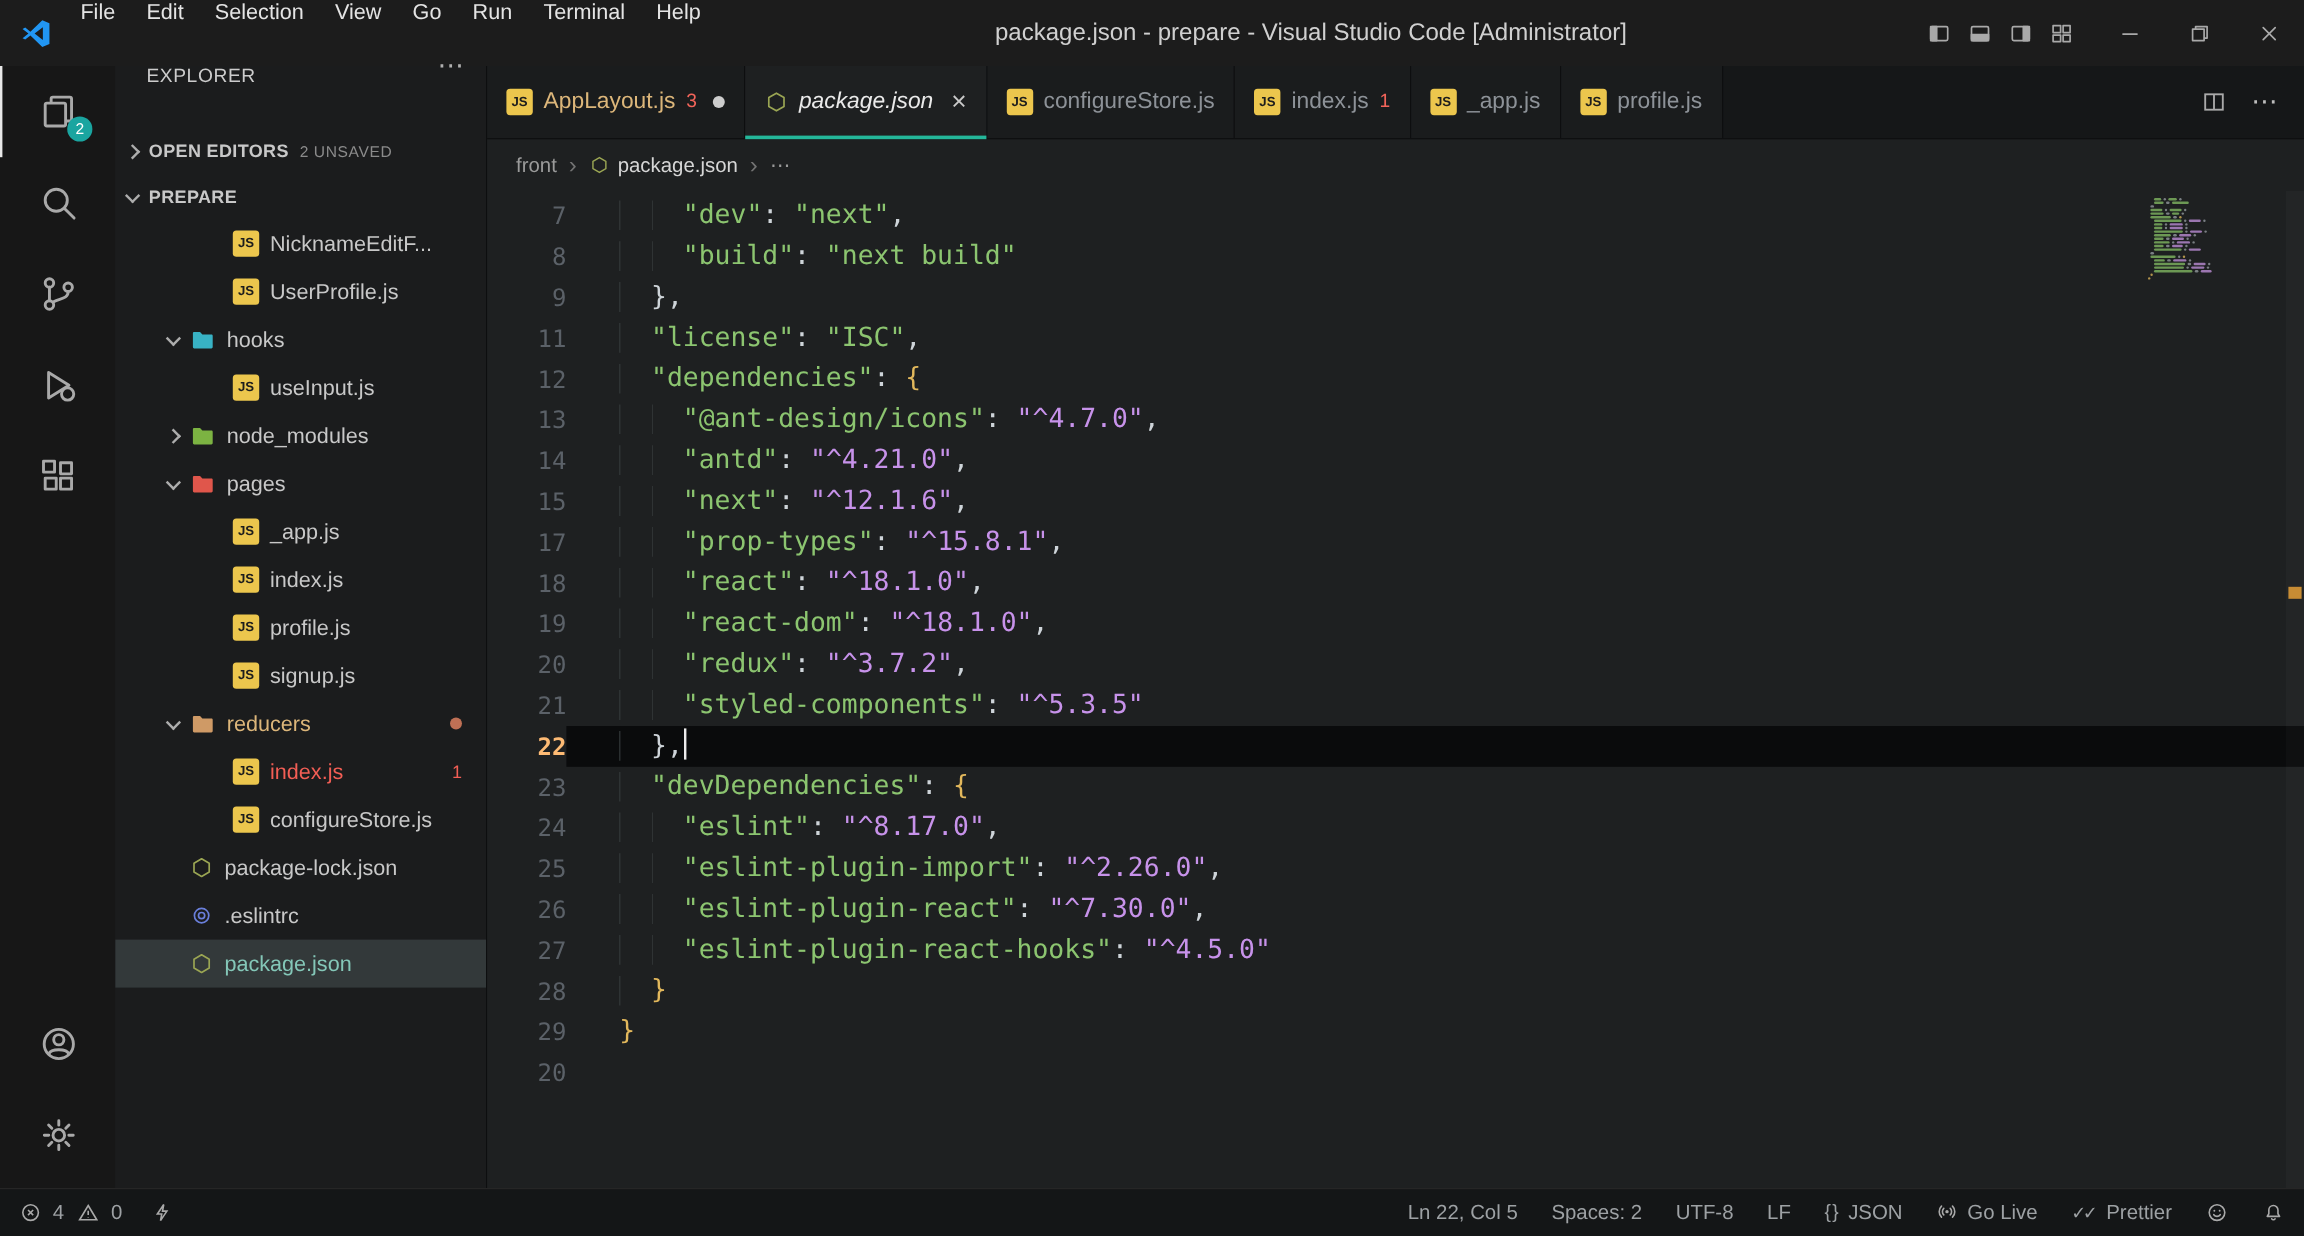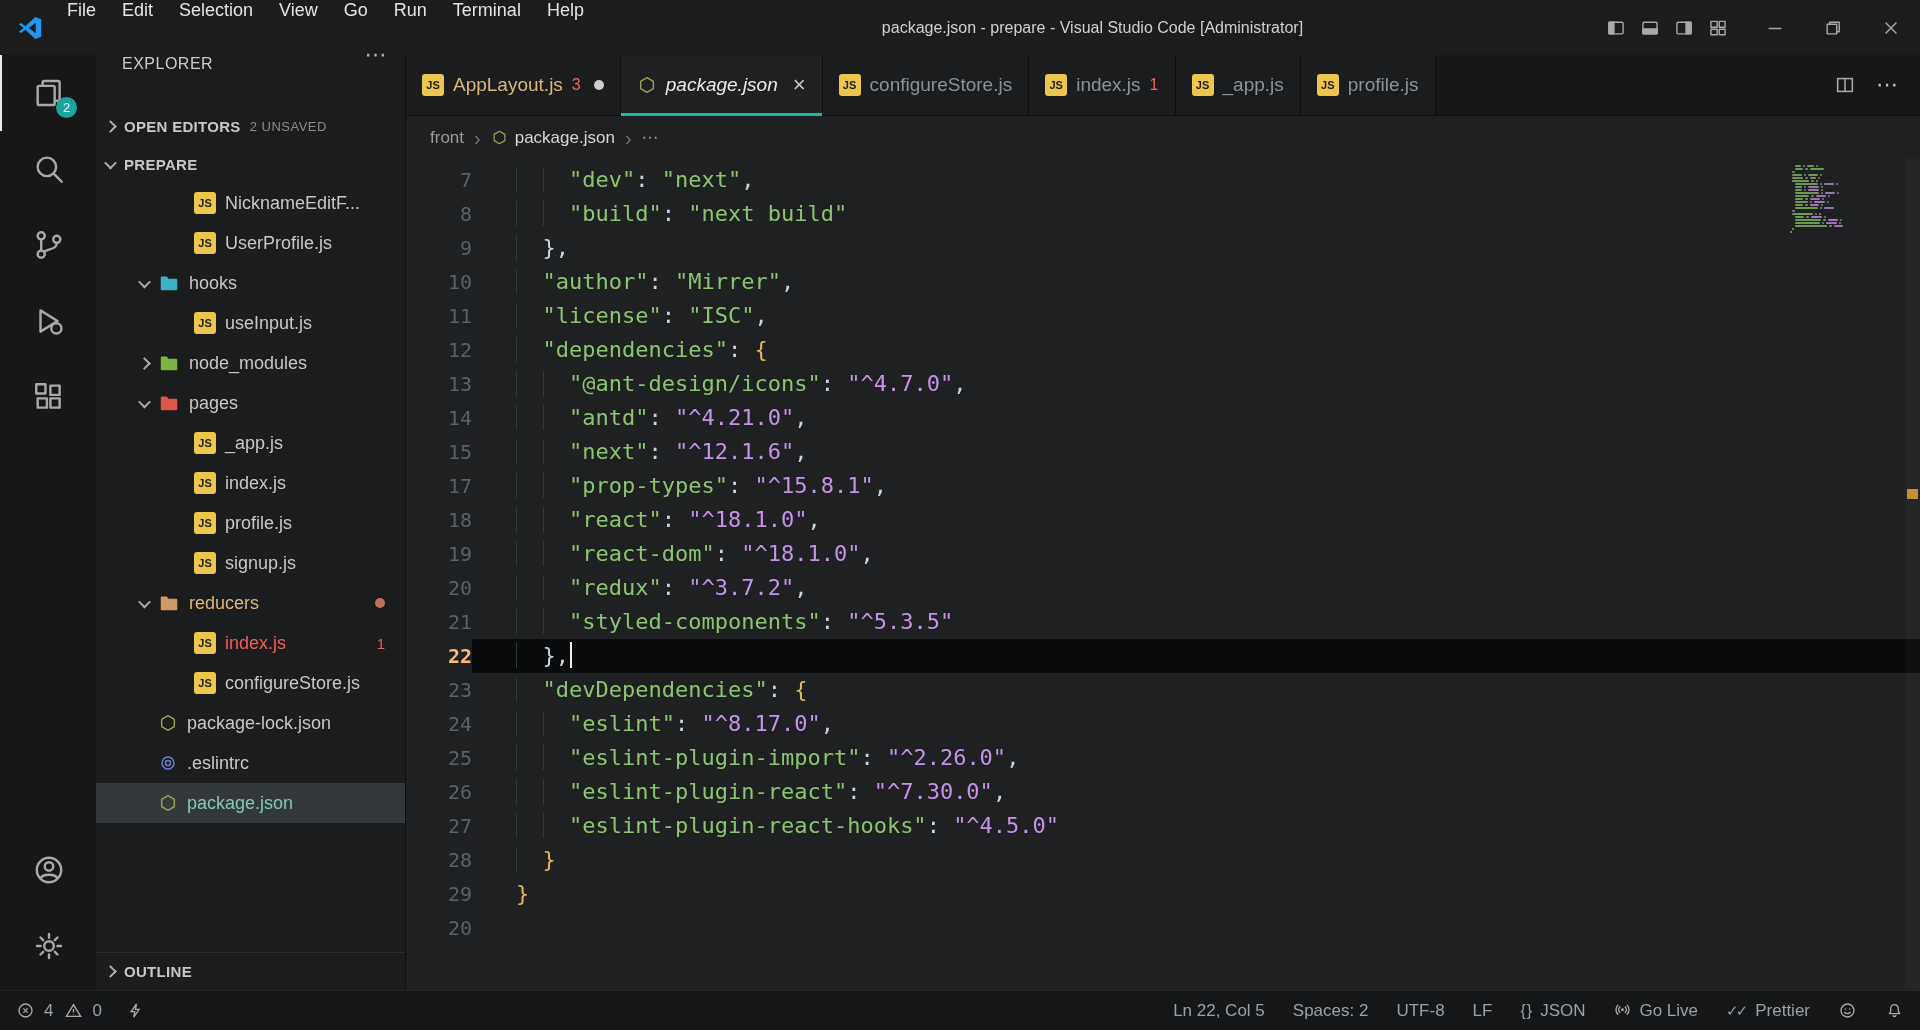--- a/index.html
+++ b/index.html
@@ -5,21 +5,21 @@
   html,body{margin:0;padding:0;width:1920px;height:1030px;overflow:hidden;background:#1e2021;
     font-family:"Liberation Sans",sans-serif;-webkit-font-smoothing:antialiased;}
   *{box-sizing:border-box;}
   .ico{display:inline-flex;align-items:center;justify-content:center;flex:none;color:#a9a9a9;}
 
   
   .titlebar{height:55px;background:#1c1c1c;display:flex;align-items:center;color:#d8d8d8;}
   .logo{margin:0 10px 0 16px;display:flex;}
   .menus{display:flex;height:100%;align-items:flex-start;}
   .menu-item{display:flex;align-items:center;padding:0 13px;font-size:18px;color:#e4e4e4;cursor:default;}
-  .tb-title{flex:1;text-align:center;font-size:16px;color:#d0d0d0;white-space:nowrap;overflow:hidden;}
+  .tb-title{flex:1;text-align:center;font-size:20px;color:#d0d0d0;white-space:nowrap;overflow:hidden;}
   .layout-controls{display:flex;align-items:center;gap:14px;color:#cfcfcf;padding:0 18px;}
   .window-controls{display:flex;height:100%;}
   .win-btn{width:58px;height:55px;display:flex;align-items:center;justify-content:center;color:#e0e0e0;}
 
   
   .main{display:flex;height:935px;}
 
   
   .activitybar{width:96px;background:#171717;display:flex;flex-direction:column;align-items:center;}
   .ab-item{width:96px;height:76px;display:flex;align-items:center;justify-content:center;color:#8a8a8a;position:relative;border-left:2px solid transparent;}
@@ -363,24 +363,20 @@
         <div class="tree-row selected" style="padding-left: 44px;">
           <span class="chev-space"></span>
           <span class="ico" style="color: rgb(154, 165, 83);">
             <svg viewBox="0 0 24 24" width="20" height="20" fill="none" stroke="currentColor" stroke-width="1.7" stroke-linecap="round" stroke-linejoin="round">
               <path d="M12 3.2l7.6 4.4v8.8L12 20.8l-7.6-4.4V7.6z"></path>
             </svg>
           </span>
           <span>package.json</span>
         </div>
       </div>
-    <div class="sb-sect sb-bottom">
-      <span class="chev col"></span>
-      <span>OUTLINE</span>
-    </div>
   </div>
 
   <div class="editor">
     <div class="tabstrip">
       <div class="tabs">
           <div class="tab mod">
             <span class="jsbox">JS</span>
             <span class="tab-label">AppLayout.js</span>
             <span class="t-badge">3</span>
             <span class="mod-dot"></span>
@@ -438,21 +434,20 @@
         <span class="bc-sep">›</span>
         <span class="bc-item">
           <span>⋯</span>
         </span>
       </div>
     <div class="code-region">
       <div class="code-lines">
           <div class="cl"><span class="ln">7</span><span class="lc"><span class="ig">  </span><span class="ig">  </span><span class="tk-k">"dev"</span><span class="tk-p">: </span><span class="tk-s">"next"</span><span class="tk-p">,</span></span></div>
           <div class="cl"><span class="ln">8</span><span class="lc"><span class="ig">  </span><span class="ig">  </span><span class="tk-k">"build"</span><span class="tk-p">: </span><span class="tk-s">"next build"</span></span></div>
           <div class="cl"><span class="ln">9</span><span class="lc"><span class="ig">  </span><span class="tk-p">},</span></span></div>
-          <div class="cl"><span class="ln">10</span><span class="lc"><span class="ig">  </span><span class="tk-k">"author"</span><span class="tk-p">: </span><span class="tk-s">"Mirrer"</span><span class="tk-p">,</span></span></div>
           <div class="cl"><span class="ln">11</span><span class="lc"><span class="ig">  </span><span class="tk-k">"license"</span><span class="tk-p">: </span><span class="tk-s">"ISC"</span><span class="tk-p">,</span></span></div>
           <div class="cl"><span class="ln">12</span><span class="lc"><span class="ig">  </span><span class="tk-k">"dependencies"</span><span class="tk-p">: </span><span class="tk-b">{</span></span></div>
           <div class="cl"><span class="ln">13</span><span class="lc"><span class="ig">  </span><span class="ig">  </span><span class="tk-k">"@ant-design/icons"</span><span class="tk-p">: </span><span class="tk-v">"^4.7.0"</span><span class="tk-p">,</span></span></div>
           <div class="cl"><span class="ln">14</span><span class="lc"><span class="ig">  </span><span class="ig">  </span><span class="tk-k">"antd"</span><span class="tk-p">: </span><span class="tk-v">"^4.21.0"</span><span class="tk-p">,</span></span></div>
           <div class="cl"><span class="ln">15</span><span class="lc"><span class="ig">  </span><span class="ig">  </span><span class="tk-k">"next"</span><span class="tk-p">: </span><span class="tk-v">"^12.1.6"</span><span class="tk-p">,</span></span></div>
           <div class="cl"><span class="ln">17</span><span class="lc"><span class="ig">  </span><span class="ig">  </span><span class="tk-k">"prop-types"</span><span class="tk-p">: </span><span class="tk-v">"^15.8.1"</span><span class="tk-p">,</span></span></div>
           <div class="cl"><span class="ln">18</span><span class="lc"><span class="ig">  </span><span class="ig">  </span><span class="tk-k">"react"</span><span class="tk-p">: </span><span class="tk-v">"^18.1.0"</span><span class="tk-p">,</span></span></div>
           <div class="cl"><span class="ln">19</span><span class="lc"><span class="ig">  </span><span class="ig">  </span><span class="tk-k">"react-dom"</span><span class="tk-p">: </span><span class="tk-v">"^18.1.0"</span><span class="tk-p">,</span></span></div>
           <div class="cl"><span class="ln">20</span><span class="lc"><span class="ig">  </span><span class="ig">  </span><span class="tk-k">"redux"</span><span class="tk-p">: </span><span class="tk-v">"^3.7.2"</span><span class="tk-p">,</span></span></div>
           <div class="cl"><span class="ln">21</span><span class="lc"><span class="ig">  </span><span class="ig">  </span><span class="tk-k">"styled-components"</span><span class="tk-p">: </span><span class="tk-v">"^5.3.5"</span></span></div>

